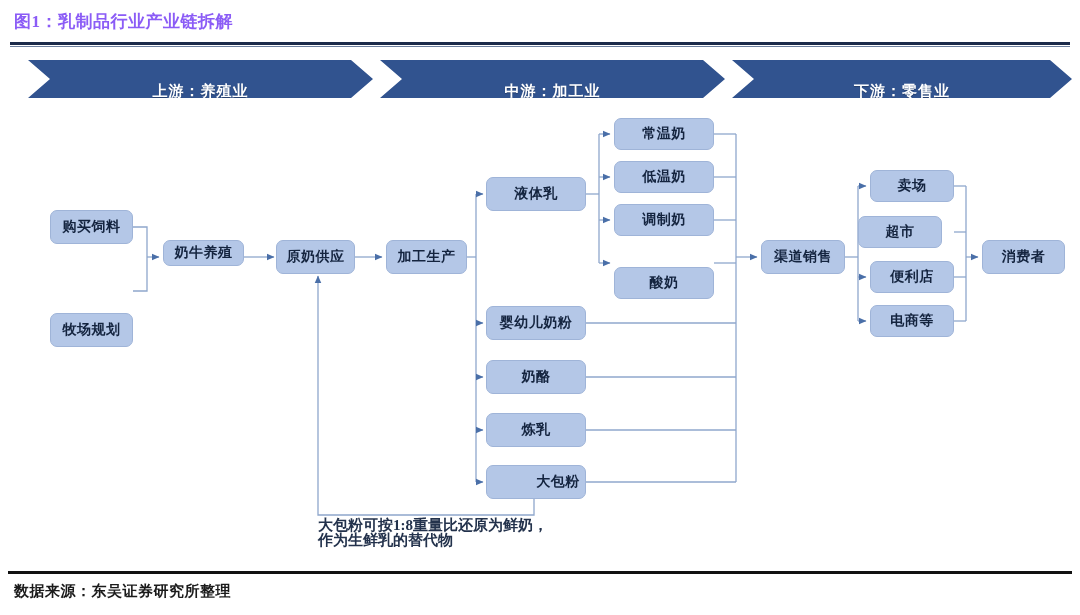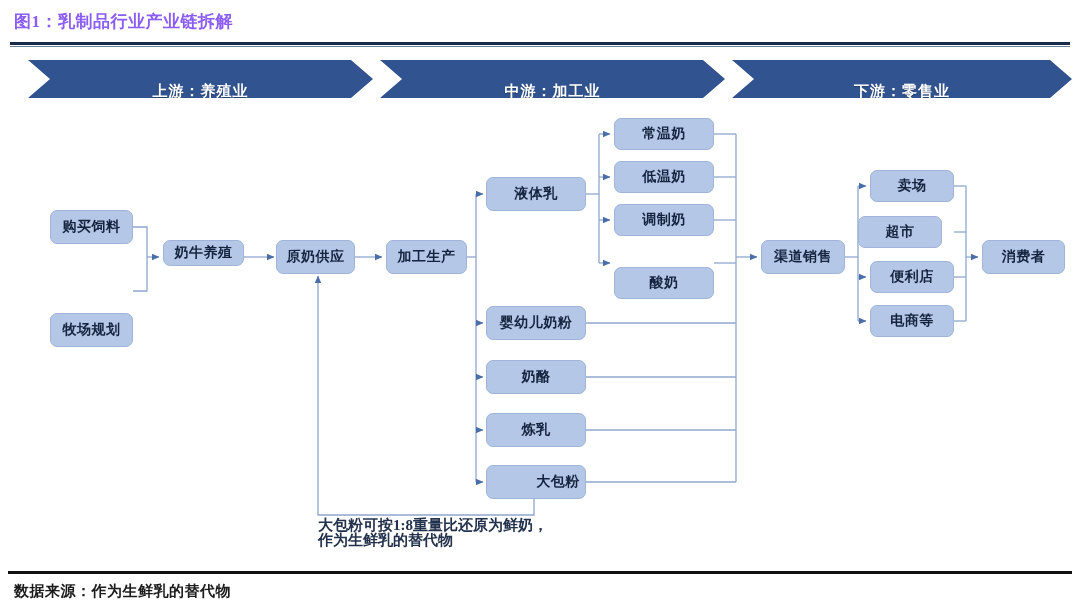--- a/index.html
+++ b/index.html
@@ -280,15 +280,15 @@
   <div class="node" style="left:982px; top:240px; width:83px; height:34px;">
     <span>消费者</span>
   </div>
 
   <div id="powder-note">
     <div>大包粉可按1:8重量比还原为鲜奶，</div>
     <div>作为生鲜乳的替代物</div>
   </div>
 
   <div id="footer-rule"></div>
-  <div id="source-note">数据来源：作为生鲜乳的替代物</div>
+  <div id="source-note">数据来源：东吴证券研究所整理</div>
 
 </div>
 
 </body></html>

